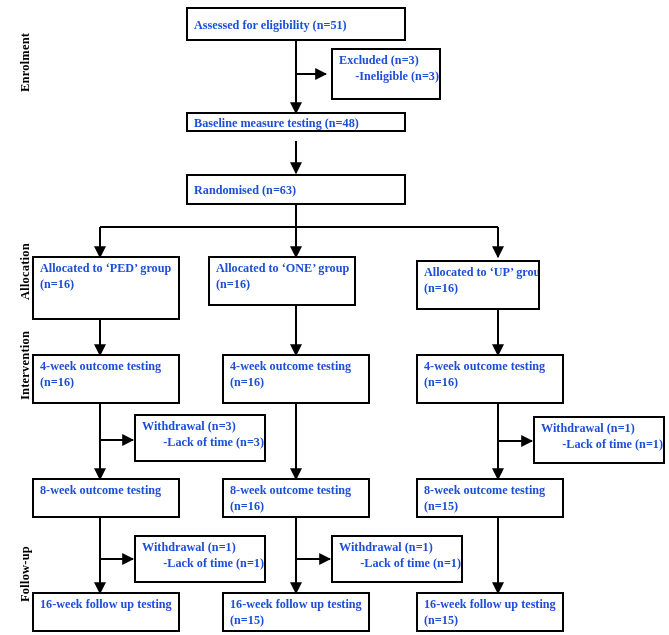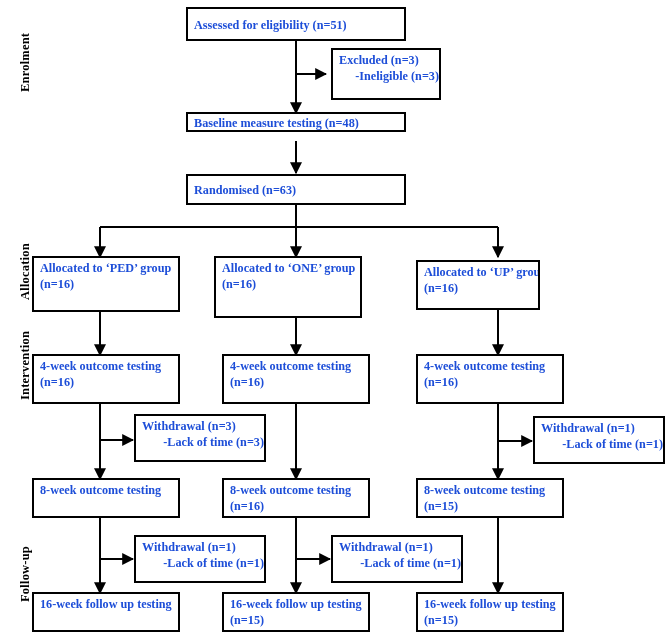--- a/index.html
+++ b/index.html
@@ -126,26 +126,26 @@
   </div>
 
   <div class="node-box centered-single" style="left:186px; top:112px; width:220px; height:20px;">
     <span class="line">Baseline measure testing (n=48)</span>
   </div>
 
   <div class="node-box centered-single" style="left:186px; top:174px; width:220px; height:31px;">
     <span class="line">Randomised (n=63)</span>
   </div>
 
-  <div class="node-box" style="left:32px; top:256px; width:148px; height:56px;">
+  <div class="node-box" style="left:32px; top:256px; width:148px; height:64px;">
     <span class="line">Allocated to ‘PED’ group</span>
     <span class="line">(n=16)</span>
   </div>
 
-  <div class="node-box" style="left:214px; top:256px; width:148px; height:62px;">
+  <div class="node-box" style="left:208px; top:256px; width:148px; height:50px;">
     <span class="line">Allocated to ‘ONE’ group</span>
     <span class="line">(n=16)</span>
   </div>
 
   <div class="node-box" style="left:416px; top:260px; width:124px; height:50px;">
     <span class="line">Allocated to ‘UP’ group</span>
     <span class="line">(n=16)</span>
   </div>
 
   <div class="node-box" style="left:32px; top:354px; width:148px; height:50px;">

